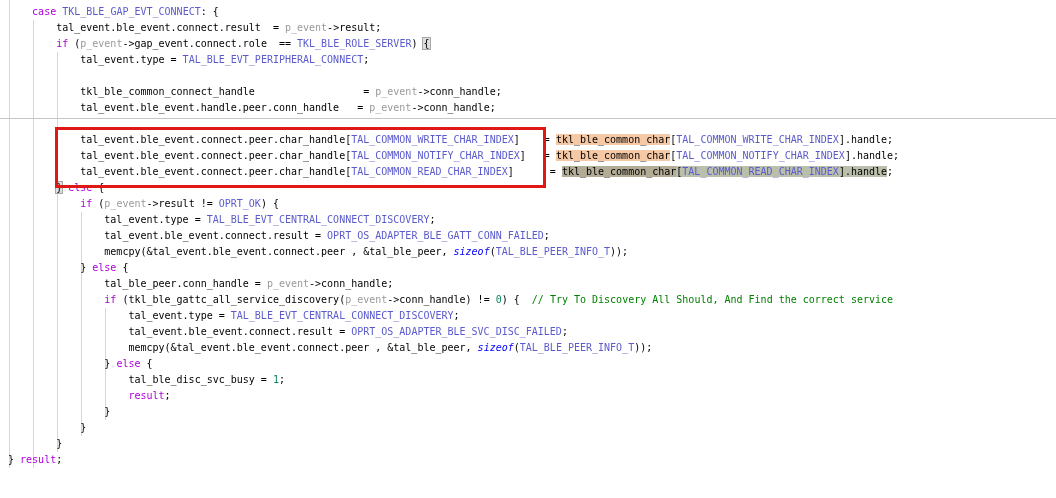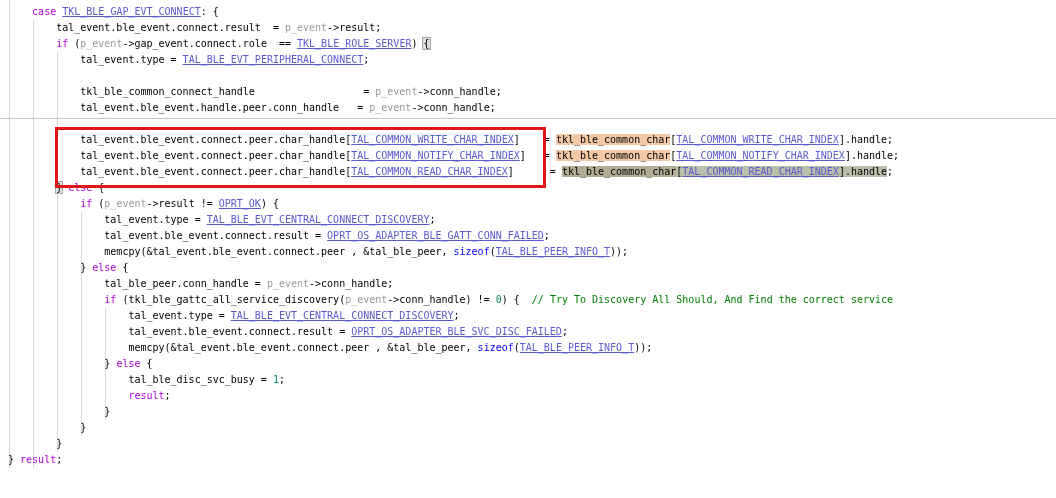--- a/index.html
+++ b/index.html
@@ -14,22 +14,22 @@
     color:var(--ed-text,#000);
   }
   #code-area{
     position:absolute;left:0;top:4px;width:100%;
     padding-left:8px;box-sizing:border-box;
     z-index:2;
   }
   .line{white-space:pre;min-height:16px;height:16px;}
   .tk-d{color:var(--ed-text);}
   .tk-k{color:var(--ed-keyword_control);}
-  .tk-kb{color:var(--ed-keyword_other);}
-  .tk-c{color:var(--ed-constant);text-decoration:underline;}
+  .tk-kb{color:var(--ed-keyword_other);font-style:italic;}
+  .tk-c{color:var(--ed-constant);}
   .tk-p{color:var(--ed-parameter);}
   .tk-n{color:var(--ed-number);}
   .tk-cm{color:var(--ed-comment);}
   .tk-mo{background:var(--ed-match_highlight_bg);color:var(--ed-text);}
   .tk-s1{background:var(--ed-selection_token_bg);color:var(--ed-text);}
   .tk-s2{background:var(--ed-selection_rest_bg);}
   .tk-bm{background:var(--ed-brace_match_bg);outline:1px solid var(--ed-brace_match_border);}
   .indent-guide{
     position:absolute;width:1px;background:var(--ed-indent_guide);z-index:1;
   }

